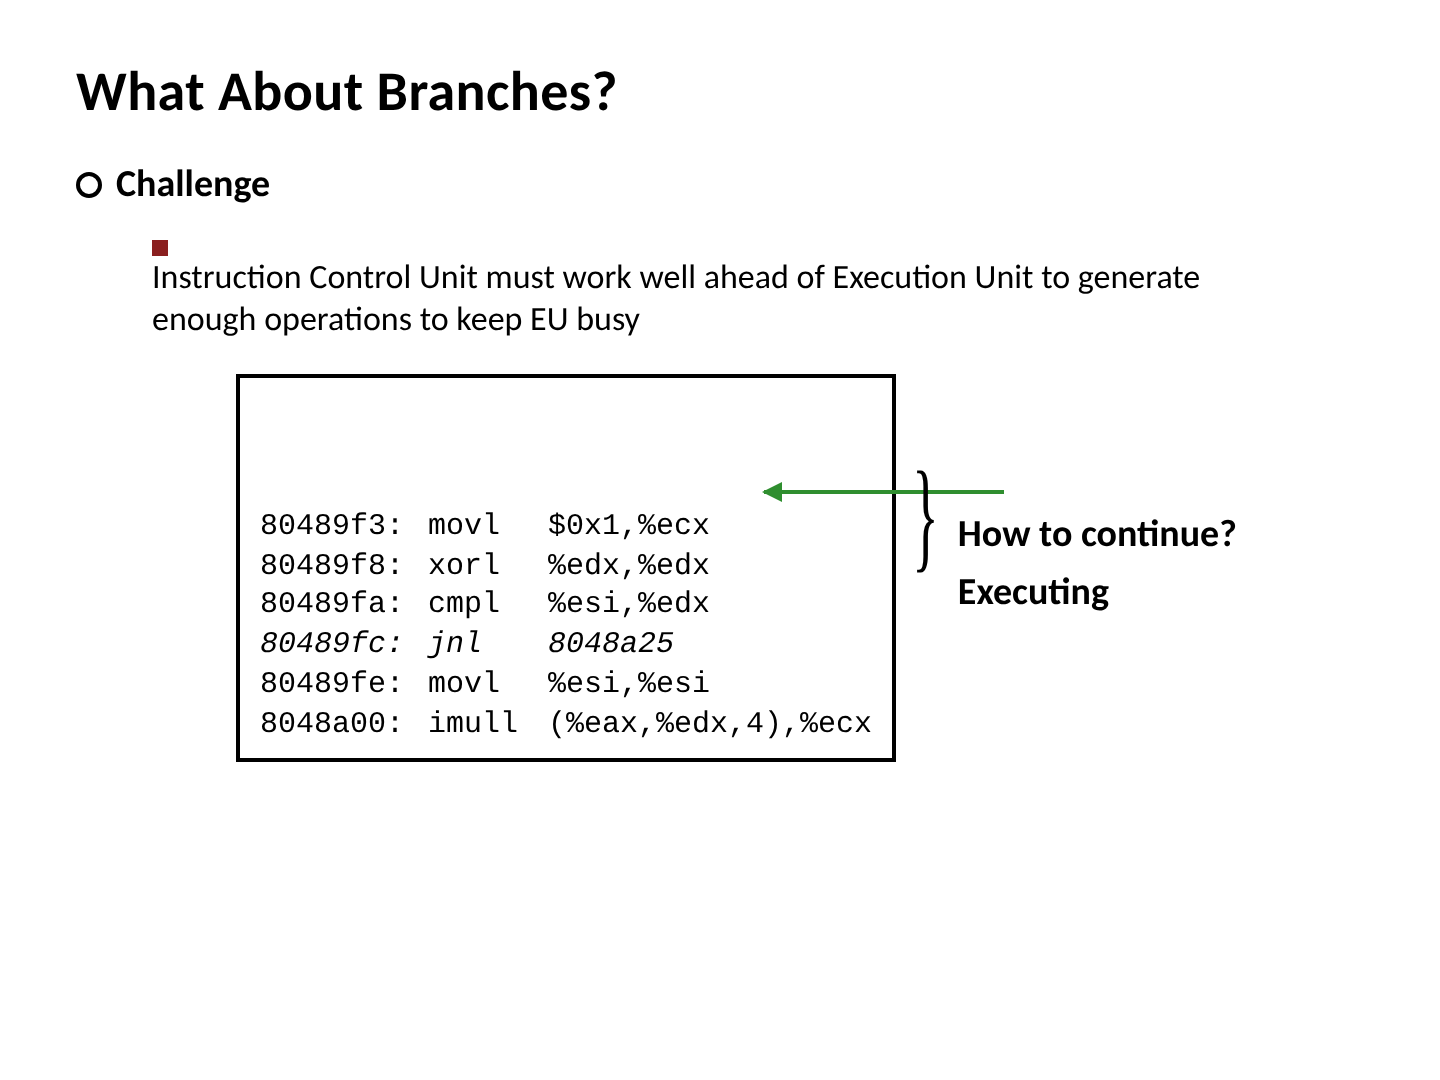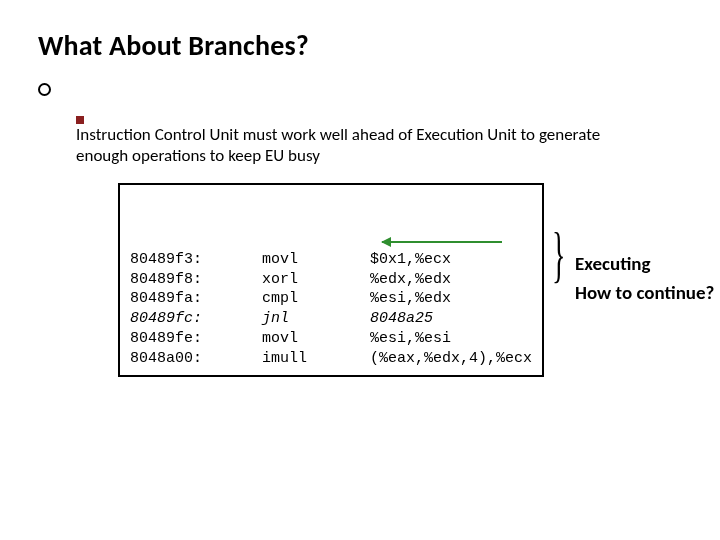--- a/index.html
+++ b/index.html
@@ -80,21 +80,21 @@
   .codebox {
     border: 2px solid #000;
     background: #fff;
     padding: 6px 10px;
     font-family: "Courier New", monospace;
     font-size: 15px;
     line-height: 1.32;
     position: relative;
     white-space: pre;
   }
-  .row { display: flex; gap: 48px; }
+  .row { display: flex; }
   .col-addr { width: 84px; }
   .col-op   { width: 60px; }
   .col-args { }
   .it { font-style: italic; }
 
   .brace {
     margin-left: 8px;
     font-family: serif;
     font-size: 56px;
     line-height: 60px;
@@ -137,31 +137,32 @@
   }
 </style>
 </head>
 <body>
 
 <div class="slide">
   <h1 class="title">What About Branches?</h1>
 
   <div class="l1">
     <span class="bullet"><span class="circ"></span></span>
+    <span class="text">Challenge</span>
   </div>
 
   <div class="l2">
     <span class="sq"></span>
     <span class="text">Instruction Control Unit must work well ahead of Execution Unit to generate enough operations to keep EU busy</span>
   </div>
 
   <div class="codewrap">
     <div class="codebox" id="codebox">
       <div class="arrow"></div>
     <div class="row"><span class="col-addr">80489f3:</span><span class="col-op">movl</span><span class="col-args">$0x1,%ecx</span></div><div class="row"><span class="col-addr">80489f8:</span><span class="col-op">xorl</span><span class="col-args">%edx,%edx</span></div><div class="row"><span class="col-addr">80489fa:</span><span class="col-op">cmpl</span><span class="col-args">%esi,%edx</span></div><div class="row it"><span class="col-addr">80489fc:</span><span class="col-op">jnl</span><span class="col-args">8048a25</span></div><div class="row"><span class="col-addr">80489fe:</span><span class="col-op">movl</span><span class="col-args">%esi,%esi</span></div><div class="row"><span class="col-addr">8048a00:</span><span class="col-op">imull</span><span class="col-args">(%eax,%edx,4),%ecx</span></div></div>
     <div class="brace">}</div>
     <div class="annot">
+      <div>How to continue?</div>
       <div>Executing</div>
-      <div>How to continue?</div>
     </div>
   </div>
 
 </div>
 
 </body></html>

